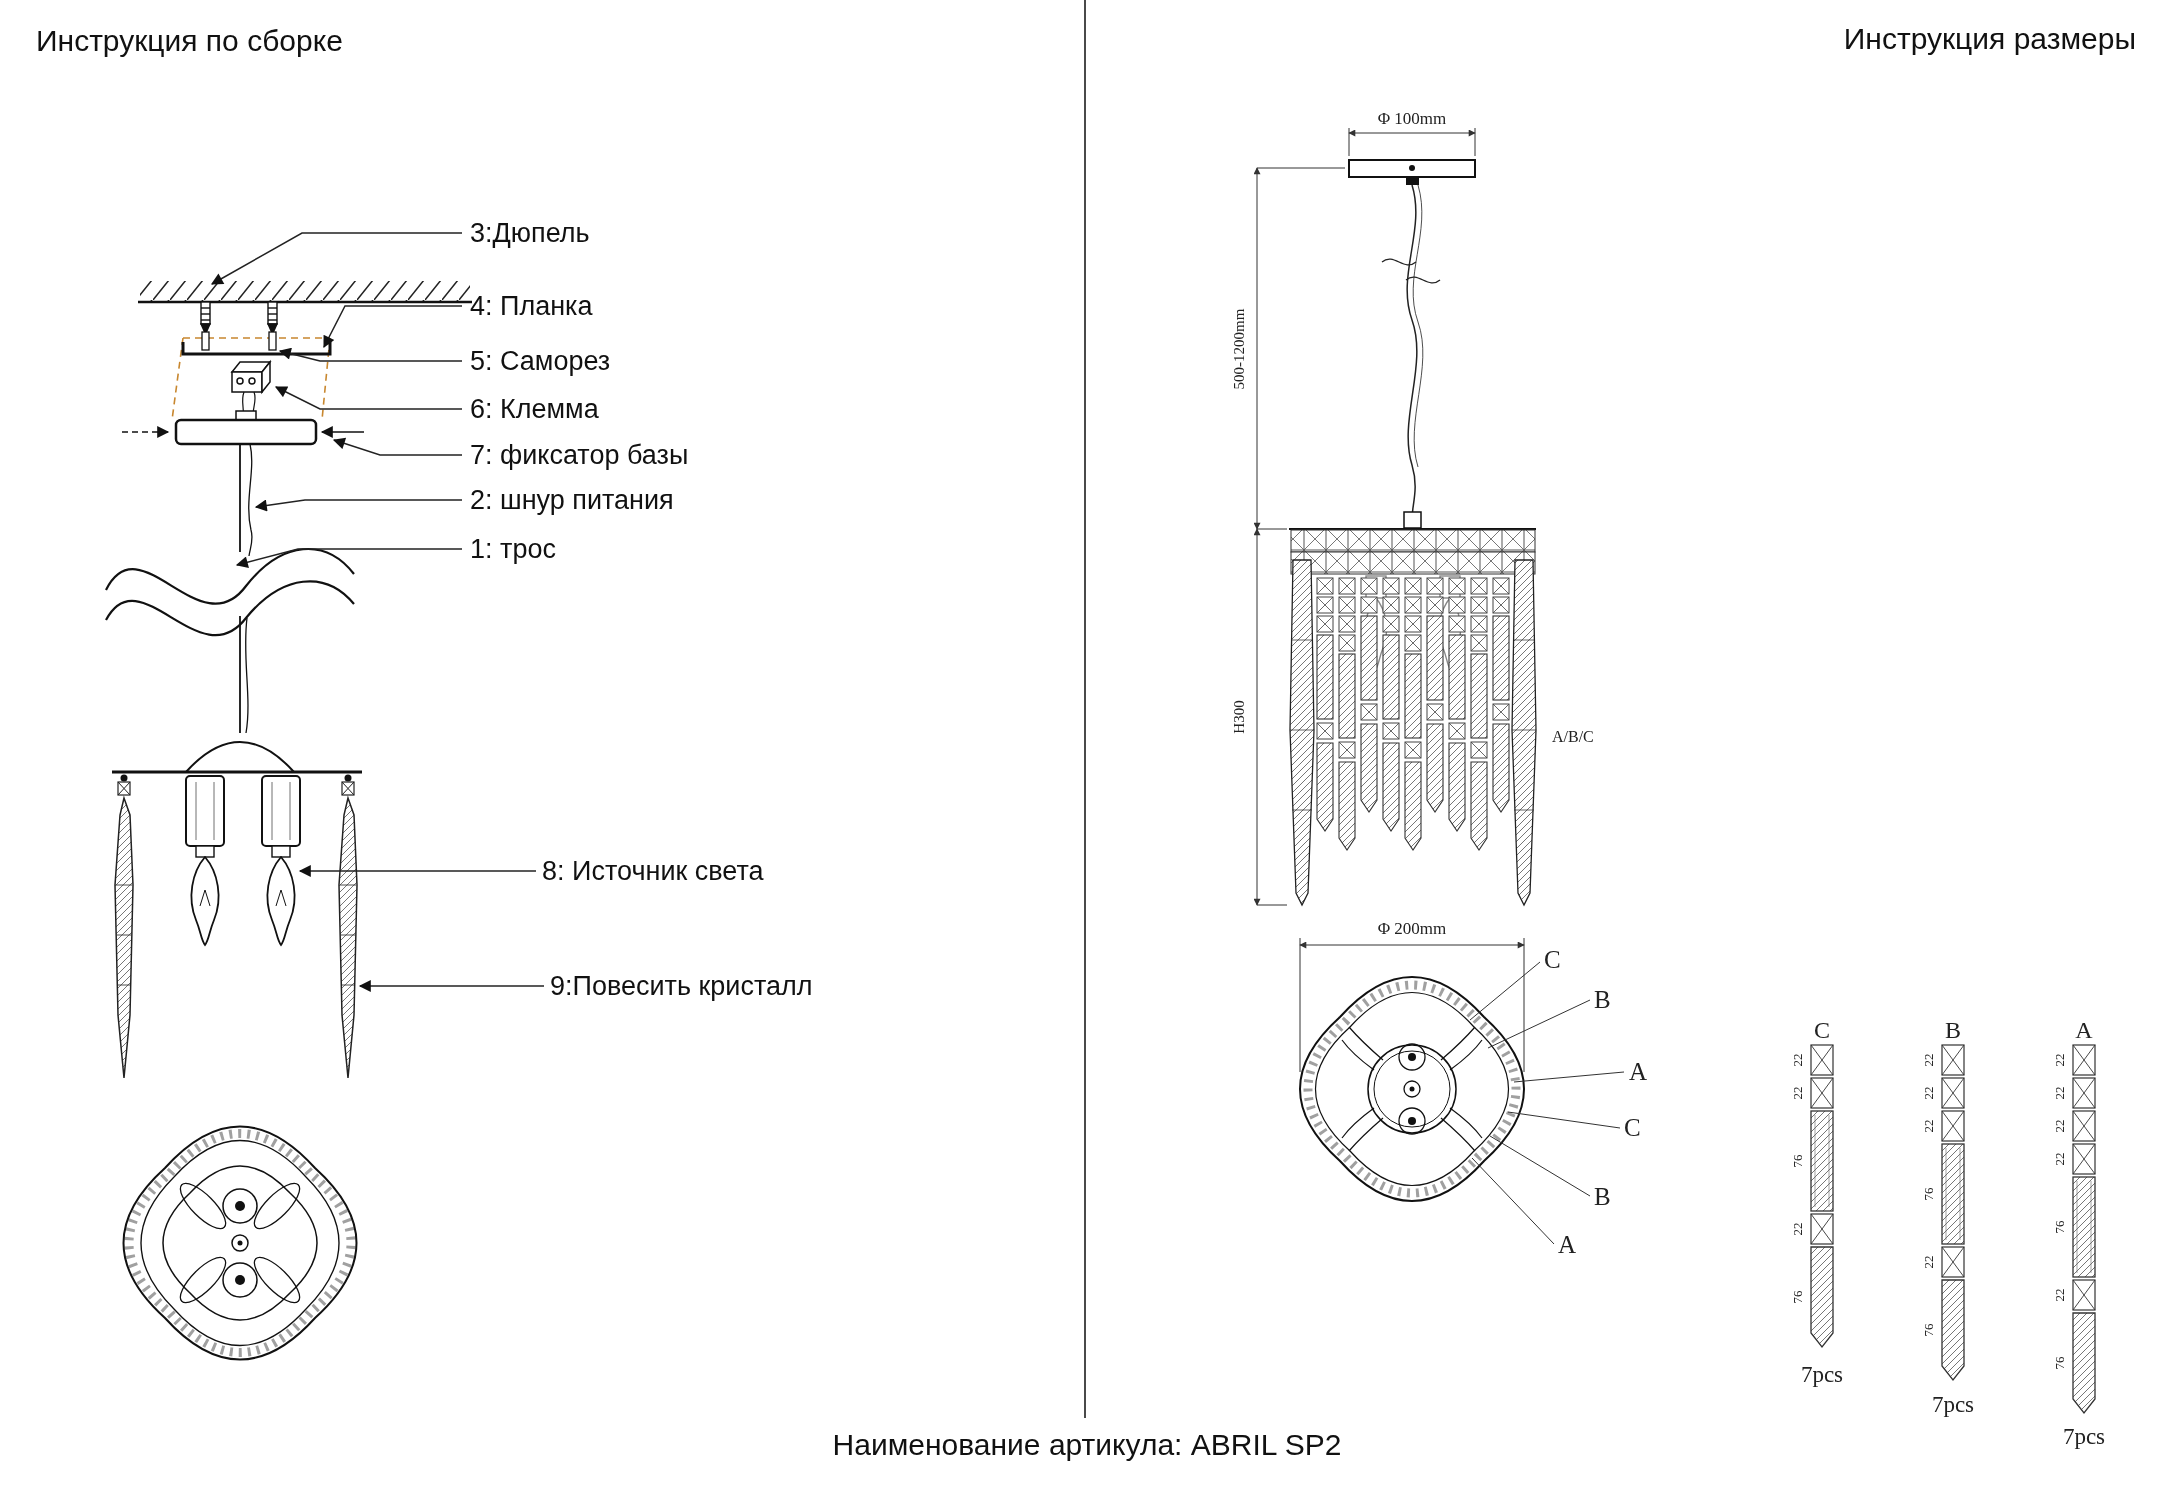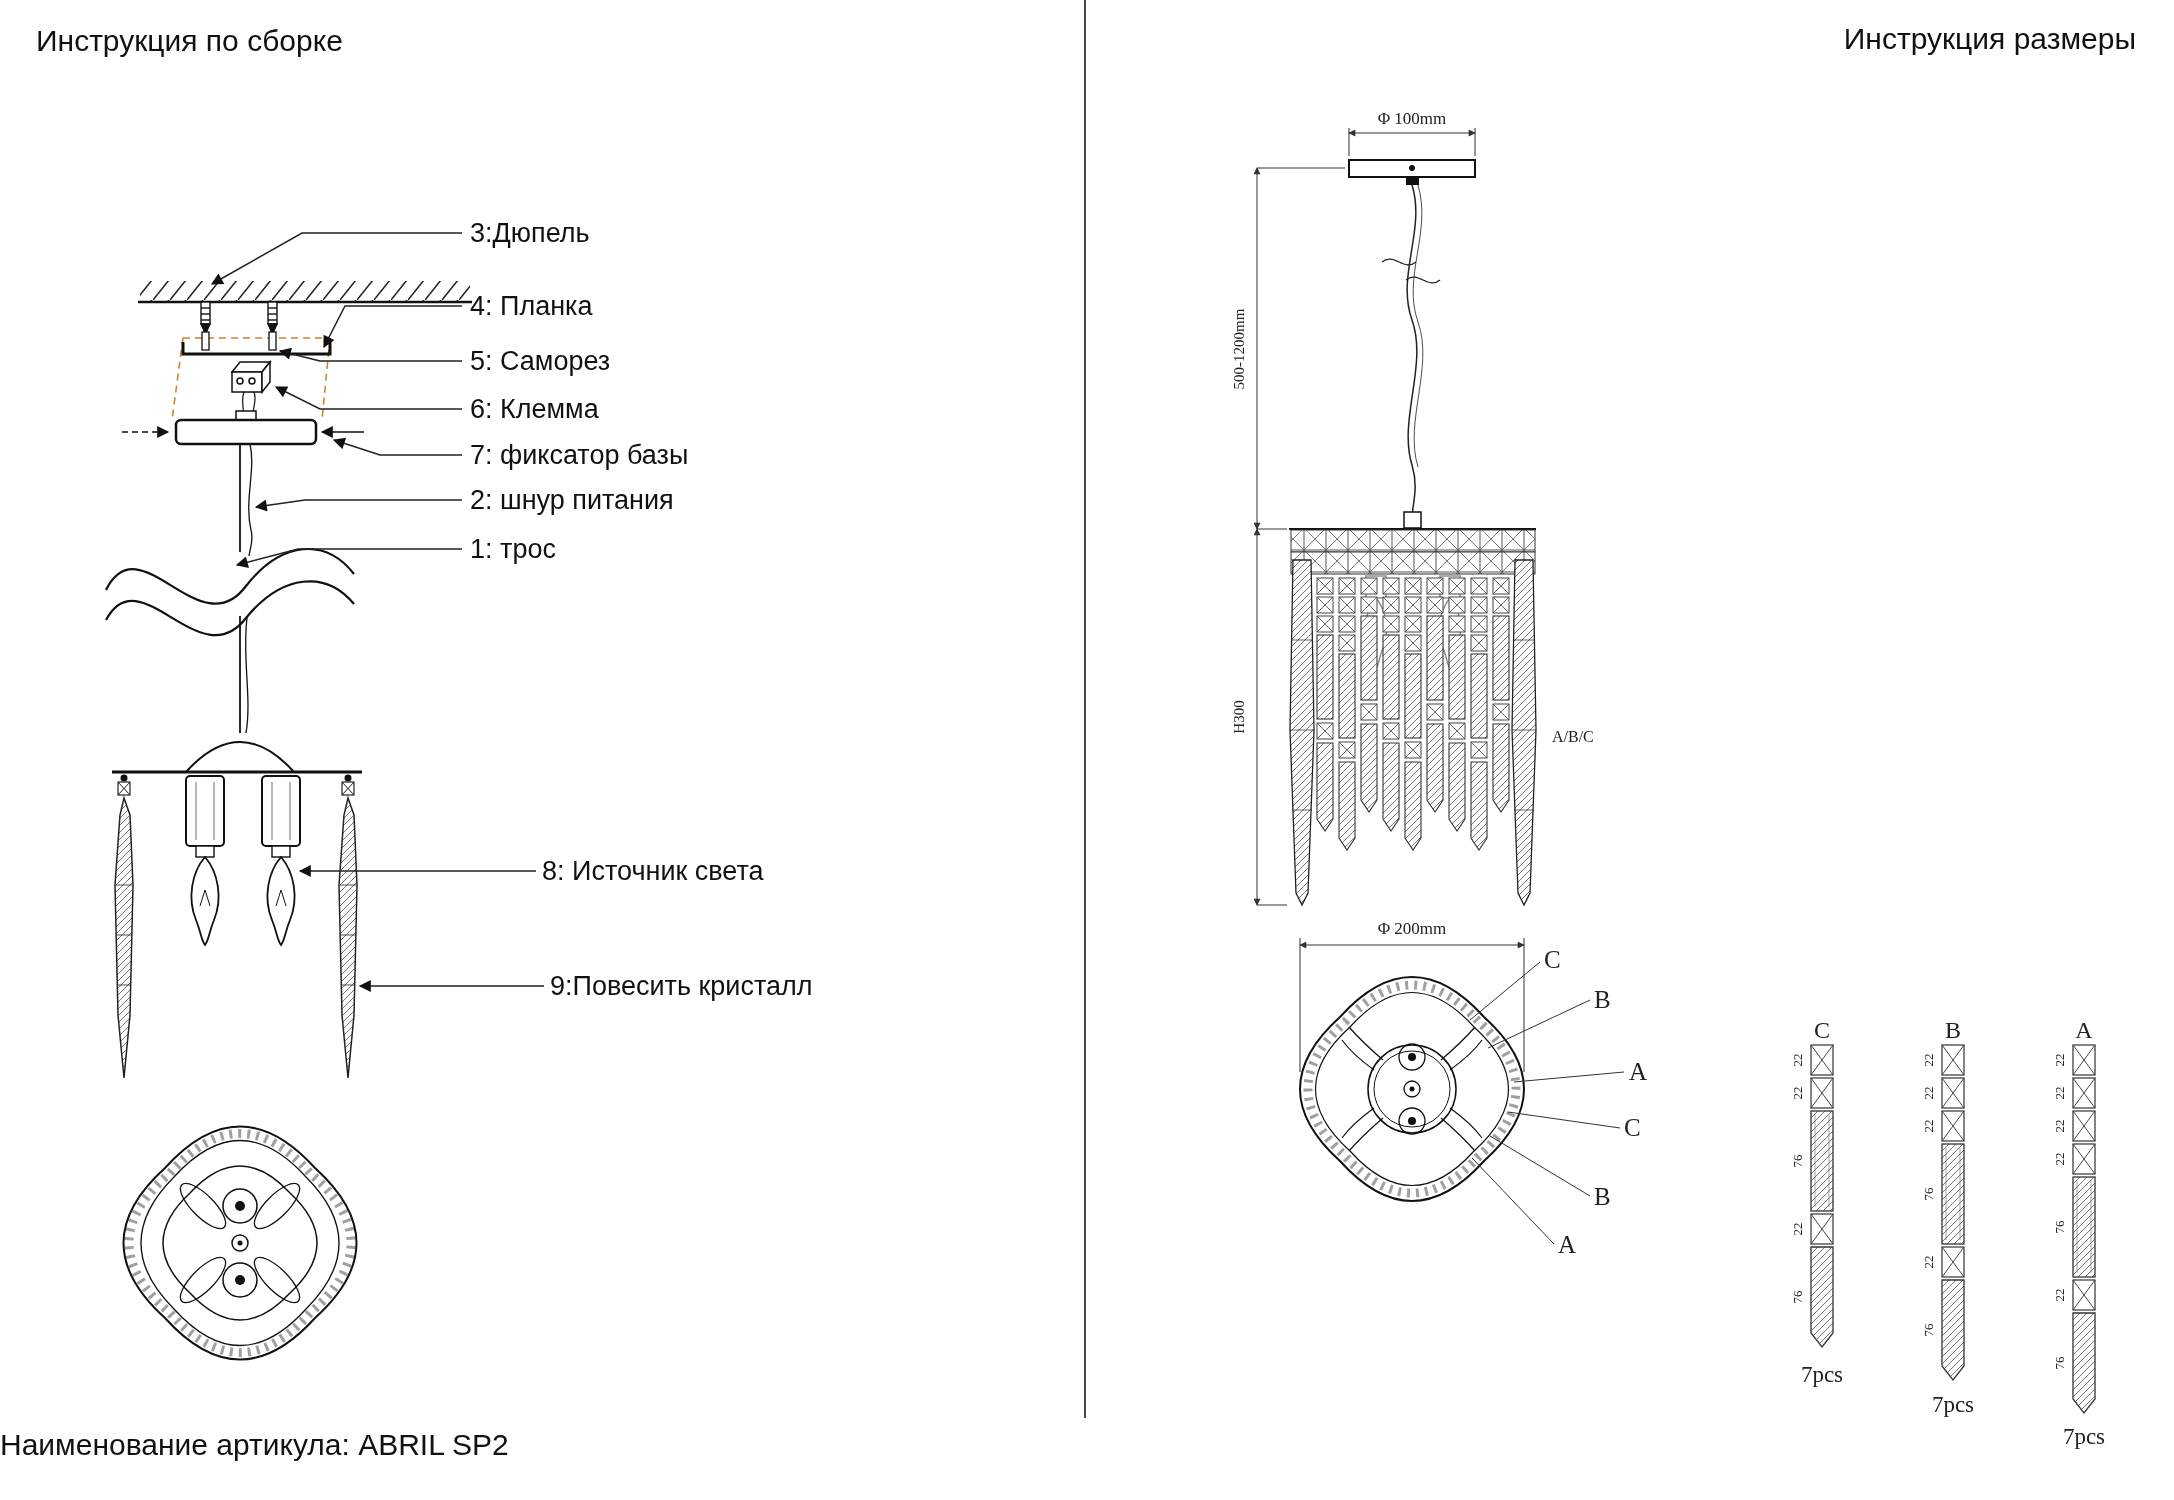--- a/index.html
+++ b/index.html
@@ -3,21 +3,21 @@
 <meta charset="utf-8">
 <style>
   html,body{margin:0;padding:0;background:#ffffff;}
   #stage{position:relative;width:2174px;height:1500px;background:#fff;overflow:hidden;
          font-family:"Liberation Sans", sans-serif;color:#111;}
   .panel{position:absolute;top:0;display:block;}
   .title{position:absolute;font-size:30px;color:#111;white-space:nowrap;}
   #title-left{left:36px;top:24px;}
   #title-right{right:38px;top:22px;}
   #divider{position:absolute;left:1084px;top:0;width:2px;height:1418px;background:#4a4a4a;}
-  #footer{position:absolute;left:0;top:1428px;width:100%;text-align:left;font-size:30px;color:#111;}
+  #footer{position:absolute;left:0;top:1428px;width:100%;text-align:center;font-size:30px;color:#111;}
   .lblL{font:27px "Liberation Sans", sans-serif;fill:#111;}
   .cad{font-family:"Liberation Serif", serif;fill:#222;}
   .ln{stroke:#111;fill:none;}
 </style>
 </head>
 <body>
 
 <div id="stage">
 
   <div class="title" id="title-left">Инструкция по сборке</div>

